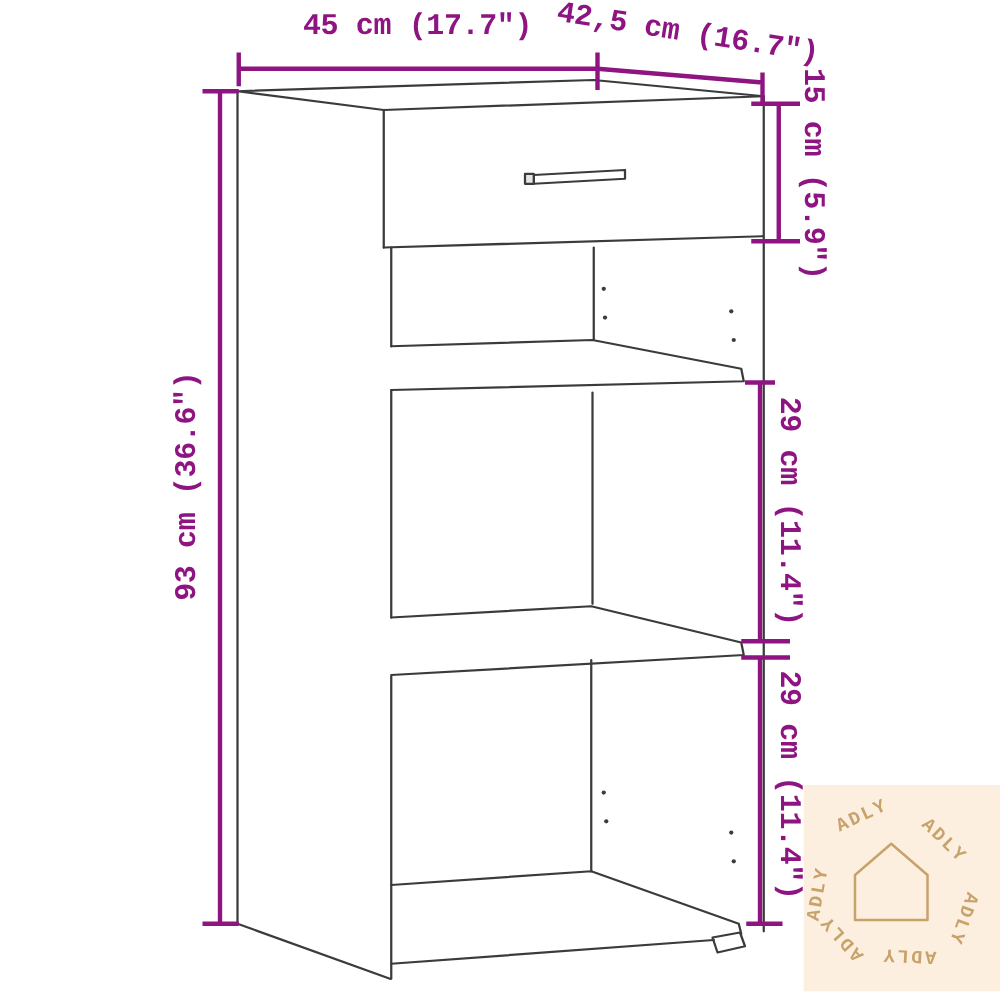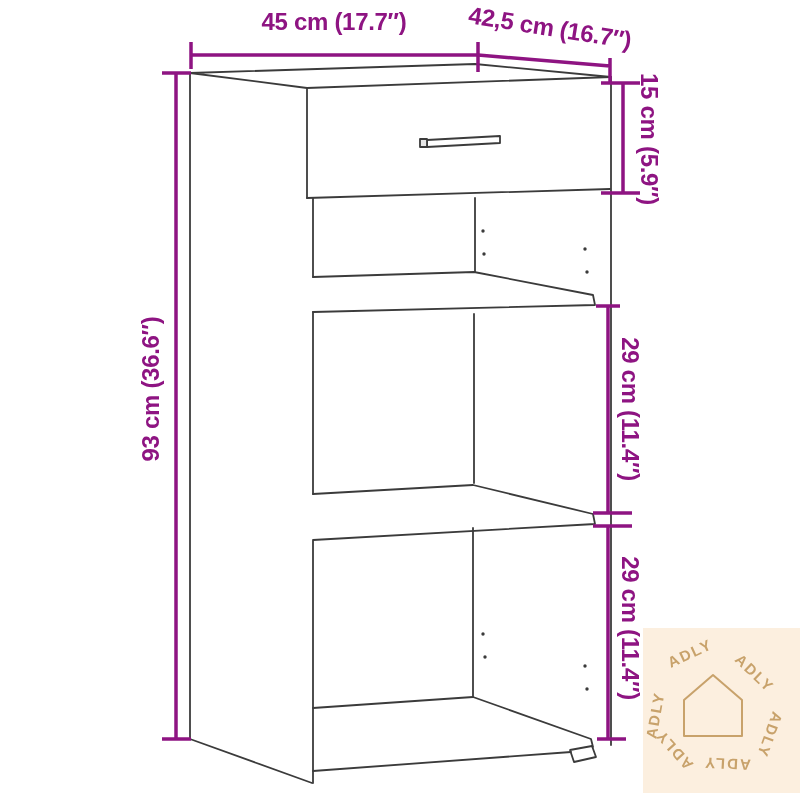--- a/index.html
+++ b/index.html
@@ -1,18 +1,18 @@
 <!DOCTYPE html>
 <html><head>
 <meta charset="utf-8">
 <style>
   html,body{margin:0;padding:0;background:#ffffff;}
   .stage{
     position:relative;width:800px;height:800px;background:#ffffff;
-    overflow:hidden;font-family:Liberation Sans, sans-serif;
+    overflow:hidden;font-family:Liberation Mono, monospace;
   }
   .stage svg{position:absolute;left:0;top:0;}
   .dim-label{
     position:absolute;color:#8e1482;font-weight:700;font-size:24px;
     letter-spacing:-0.3px;white-space:nowrap;line-height:1;
   }
   #lbl-width  {left:334px;top:22px; transform:translate(-50%,-50%);}
   #lbl-depth  {left:550px;top:28px; transform:translate(-50%,-50%) rotate(9deg);}
   #lbl-drawer {left:649px;top:139px;transform:translate(-50%,-50%) rotate(90deg);}
   #lbl-height {left:151px;top:389px;transform:translate(-50%,-50%) rotate(-90deg);}

